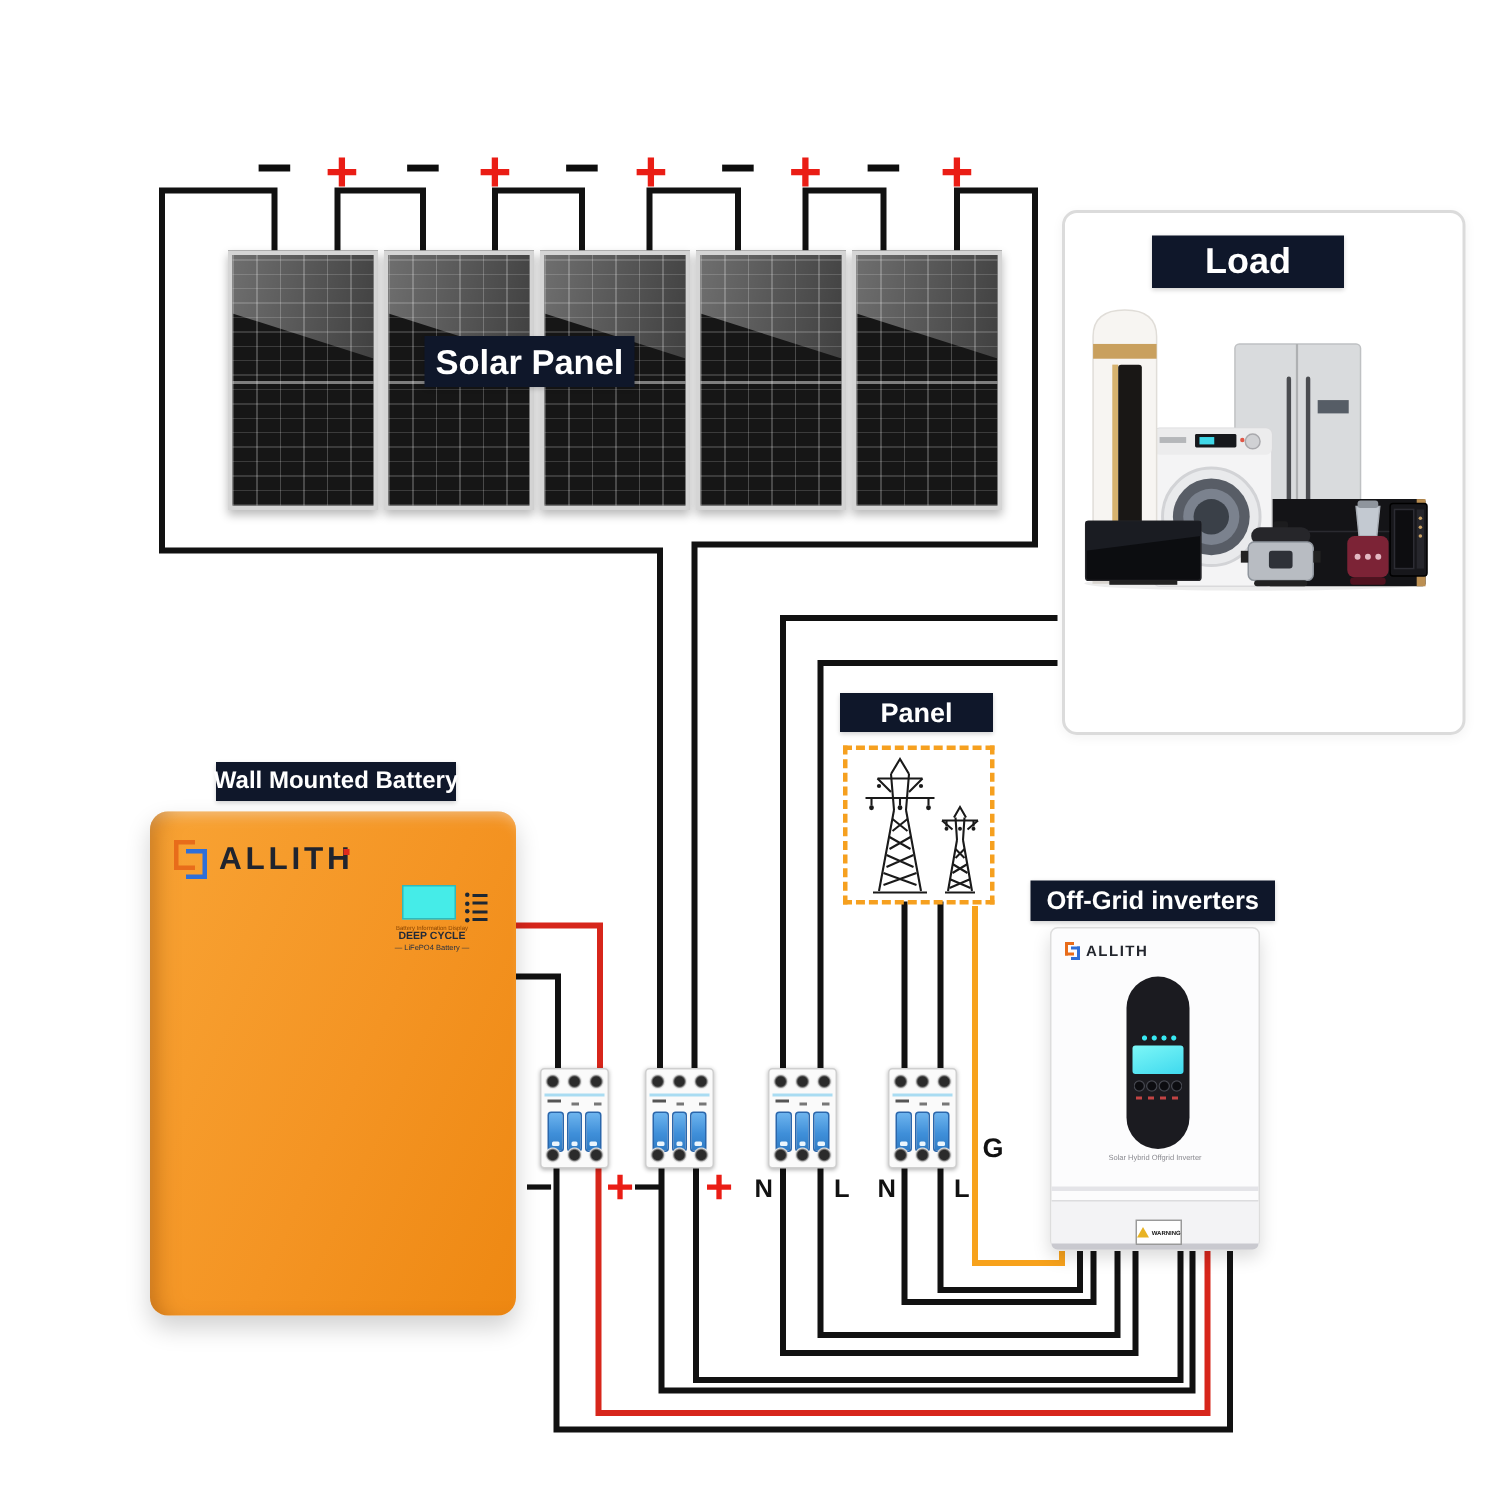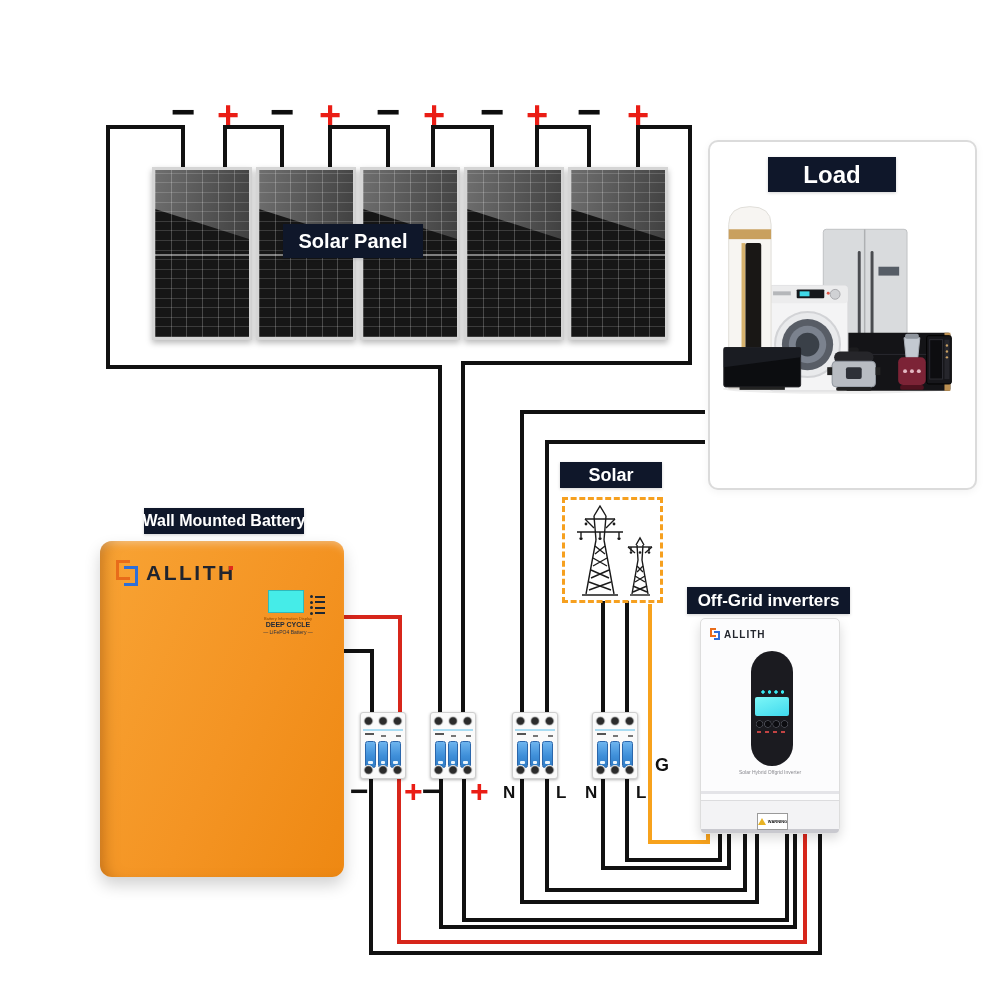--- a/index.html
+++ b/index.html
@@ -205,23 +205,23 @@
   <span class="sgn plus" style="left:206px">+</span>
   <span class="sgn minus" style="left:260px">−</span>
   <span class="sgn plus" style="left:308px">+</span>
   <span class="sgn minus" style="left:366px">−</span>
   <span class="sgn plus" style="left:412px">+</span>
   <span class="sgn minus" style="left:470px">−</span>
   <span class="sgn plus" style="left:515px">+</span>
   <span class="sgn minus" style="left:567px">−</span>
   <span class="sgn plus" style="left:616px">+</span>
 
-  <div class="olabel" style="left:283px;top:224px;width:140px;height:34px;font-size:20px;">Solar Panel</div>
+  <div class="olabel" style="left:283px;top:224px;width:140px;height:34px;font-size:23px;">Solar Panel</div>
   <div class="olabel" style="left:768px;top:157px;width:128px;height:35px;font-size:24px;">Load</div>
-  <div class="olabel" style="left:560px;top:462px;width:102px;height:26px;font-size:18px;">Solar</div>
+  <div class="olabel" style="left:560px;top:462px;width:102px;height:26px;font-size:18px;">Panel</div>
   <div class="olabel" style="left:144px;top:508px;width:160px;height:26px;font-size:16px;">Wall Mounted Battery</div>
   <div class="olabel" style="left:687px;top:587px;width:163px;height:27px;font-size:17px;">Off-Grid inverters</div>
 
   <div id="load-box">
     <svg width="265" height="346" viewBox="0 0 269 350">
       <ellipse cx="128" cy="250" rx="115" ry="5" fill="rgba(0,0,0,0.07)"></ellipse>
 
       <g>
         <rect x="115" y="88" width="85" height="160" rx="3" fill="#d9dbdd" stroke="#bfc1c3"></rect>
         <line x1="157" y1="88" x2="157" y2="248" stroke="#aeb0b2" stroke-width="1.5"></line>

